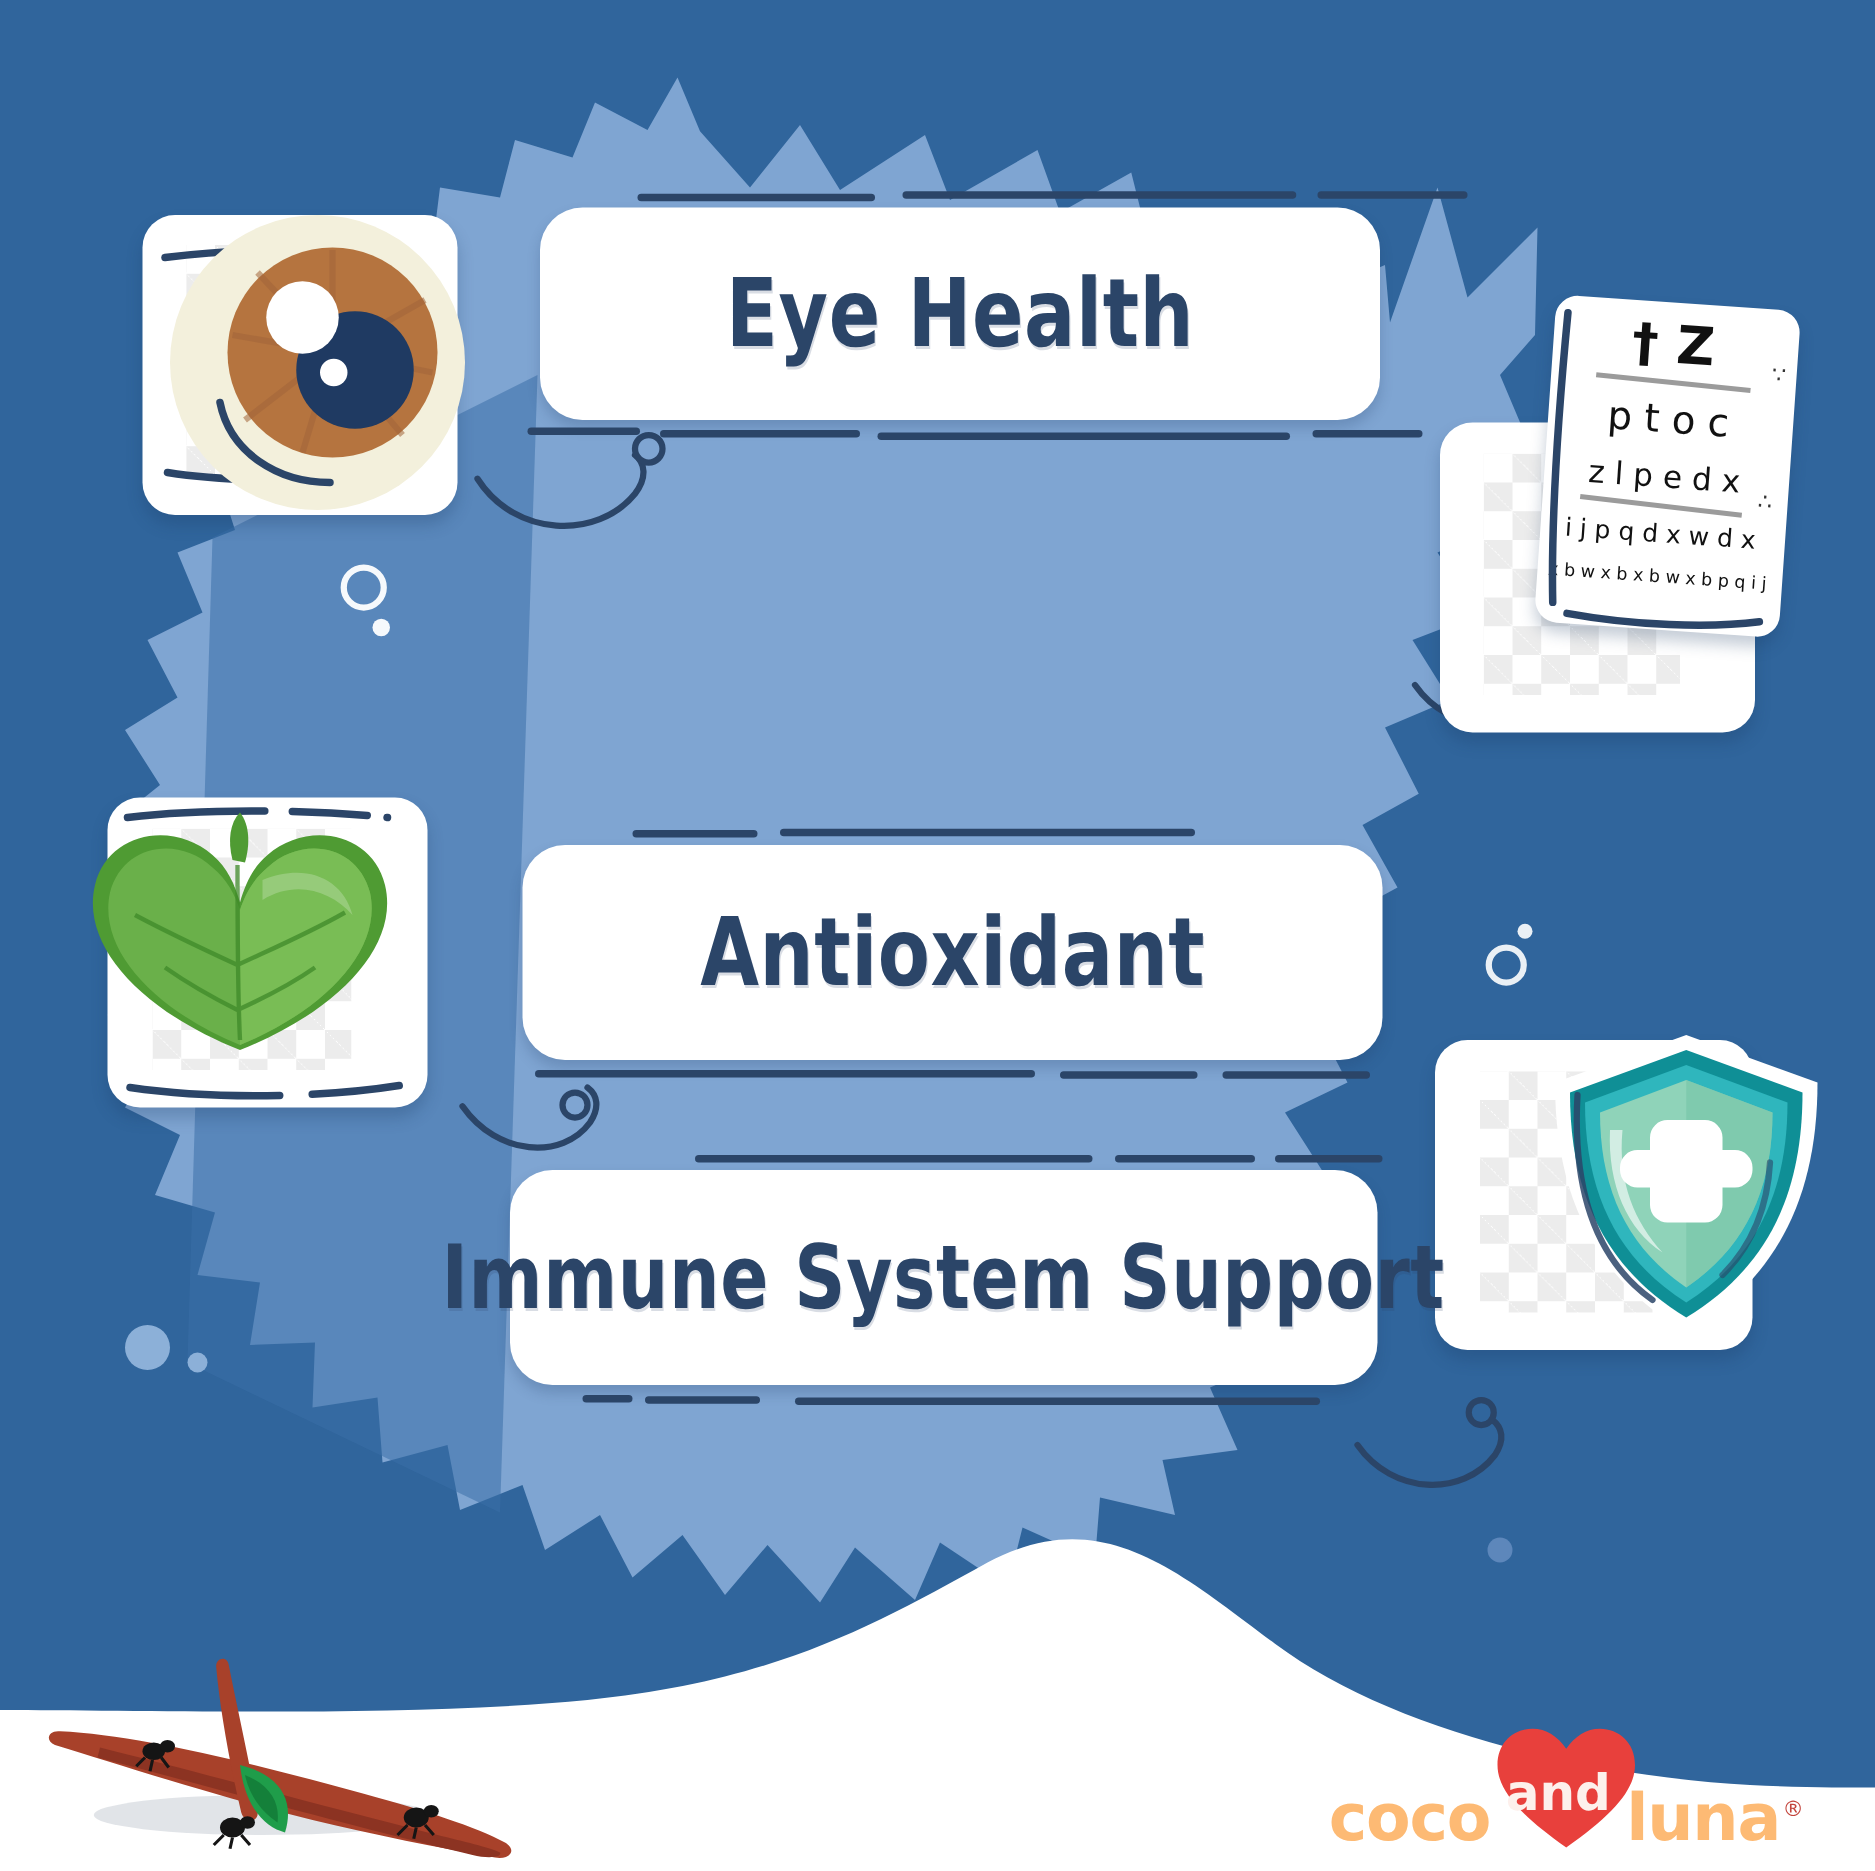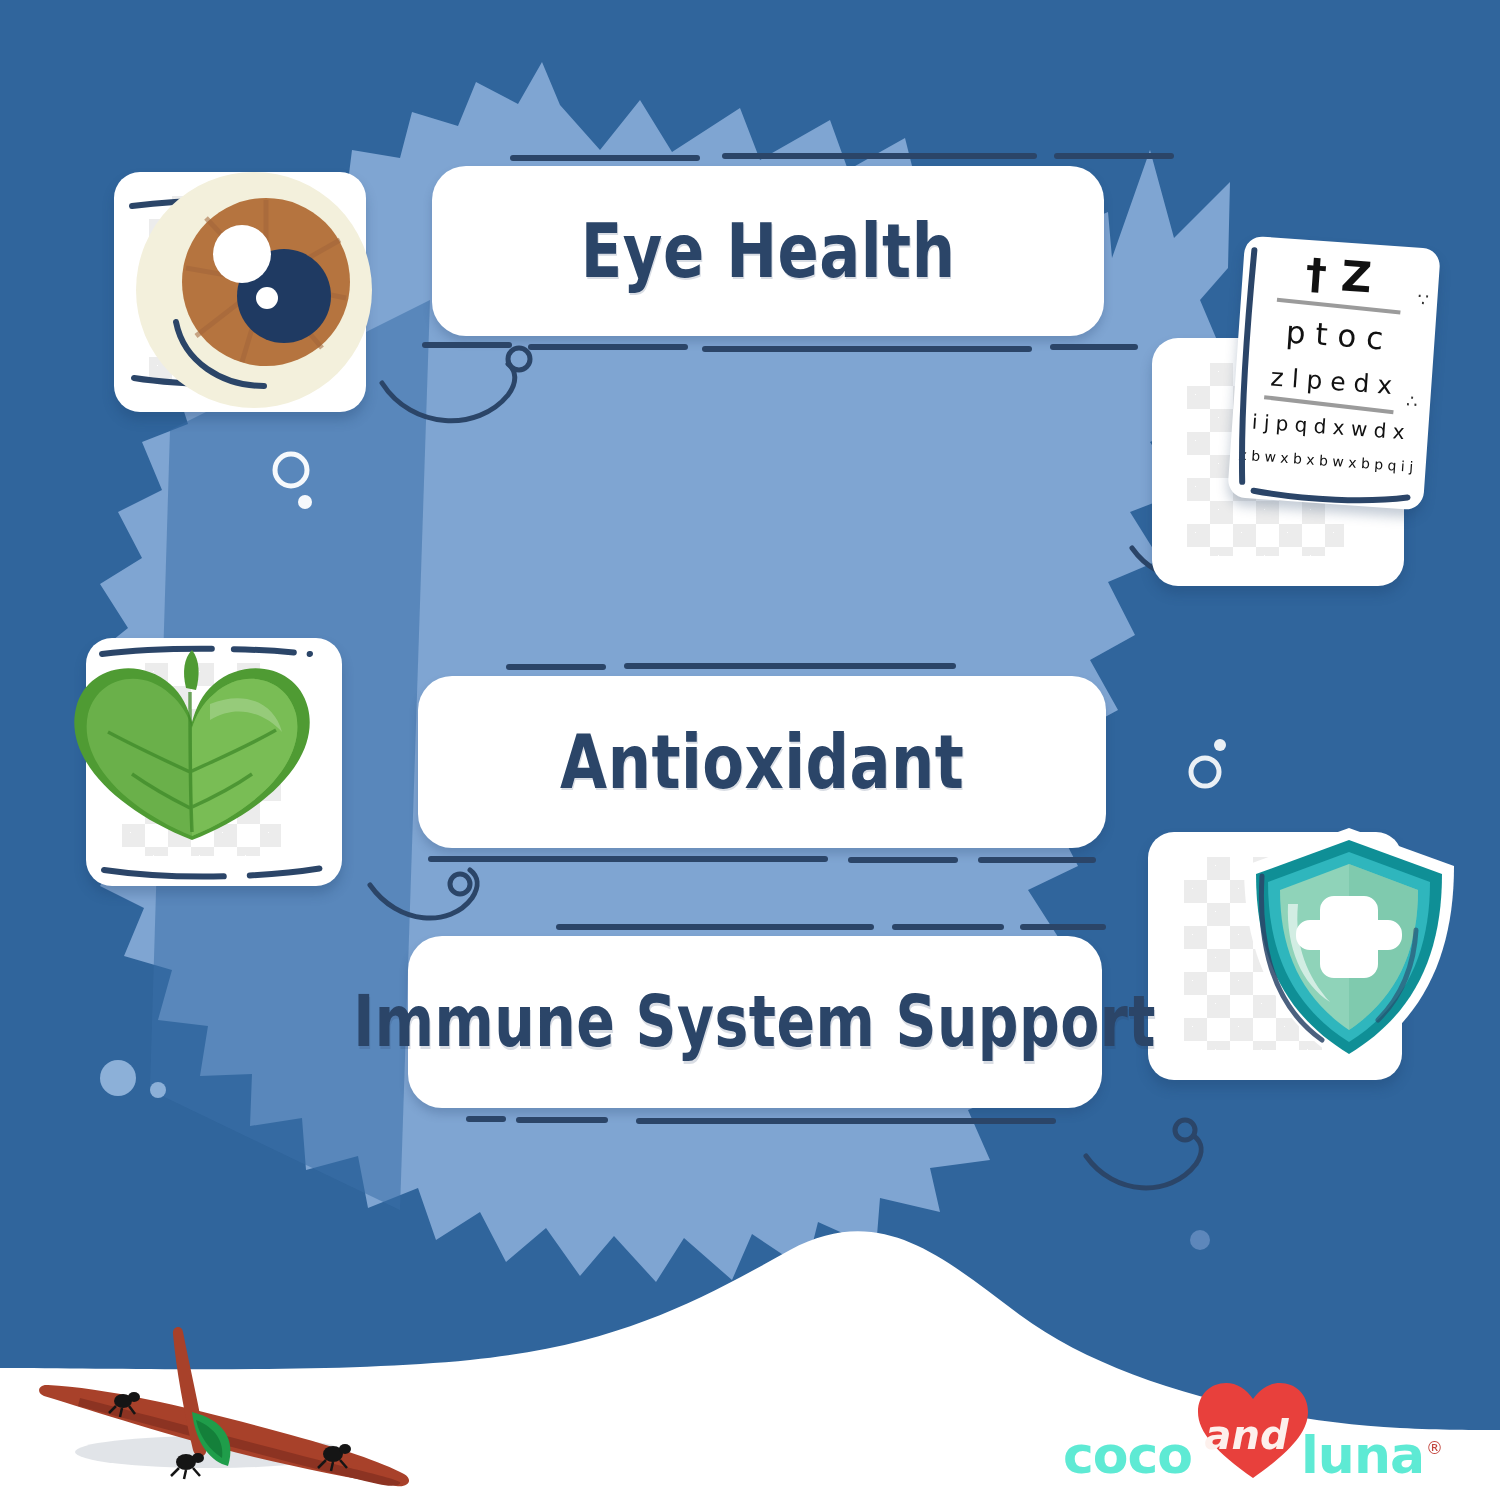--- a/index.html
+++ b/index.html
@@ -106,21 +106,21 @@
     left:1063px; top:1392px;
     width:380px; height:78px;
     display:flex;
     align-items:center;
     pointer-events:auto;
   }
   .logo-word{
     font-family:"DejaVu Sans", sans-serif;
     font-weight:bold;
     font-size:52px;
-    color:#5eead4;
+    color:#fdba74;
     letter-spacing:-1px;
     line-height:1;
     margin-top:48px;
   }
   #logo-heart-wrap{
     position:relative;
     width:118px; height:78px;
     margin:0 2px;
     display:flex;
     align-items:center;
@@ -129,21 +129,20 @@
   #logo-heart-wrap svg{position:absolute;left:0;top:-14px;}
   .logo-and{
     position:relative;
     z-index:2;
     font-family:"DejaVu Sans", sans-serif;
     font-weight:bold;
     font-size:40px;
     color:#fdf0ec;
     line-height:1;
     top:4px;
-    font-style:italic;
   }
   .logo-reg{
     font-family:"DejaVu Sans", sans-serif;
     font-size:17px;
     color:#c3443c;
     align-self:flex-end;
     padding-bottom:12px;
     padding-left:2px;
   }
 </style>

